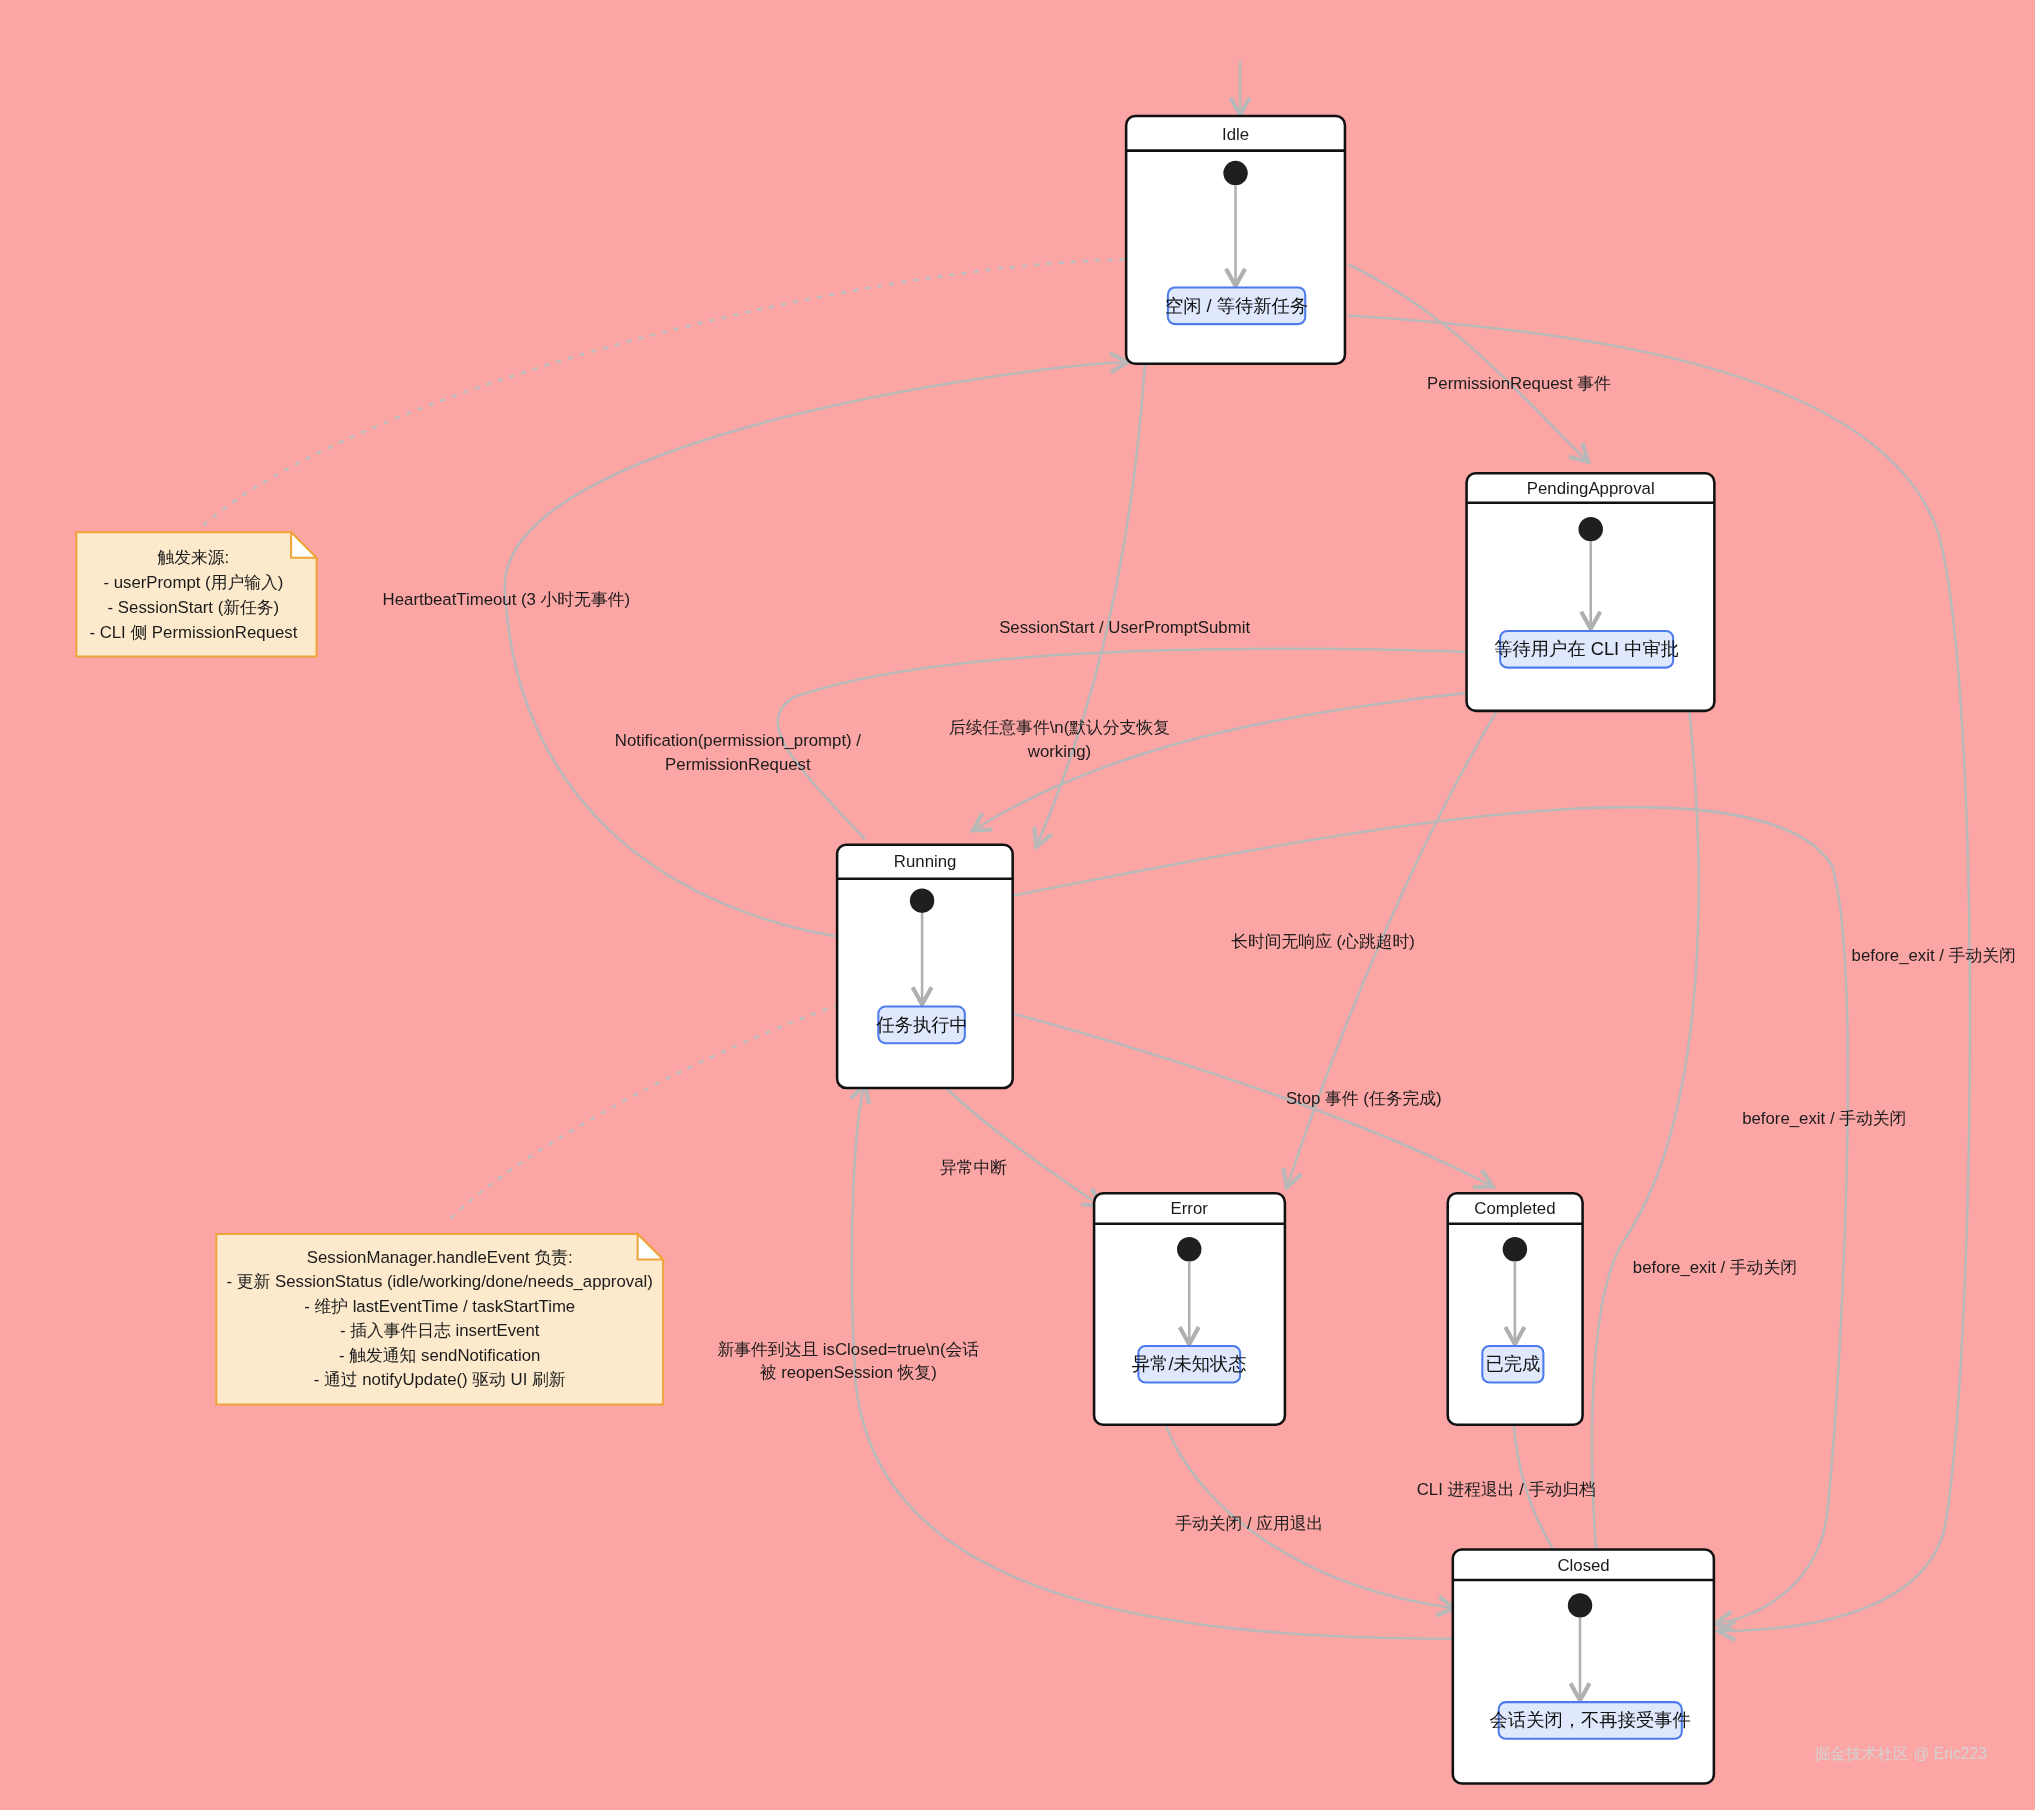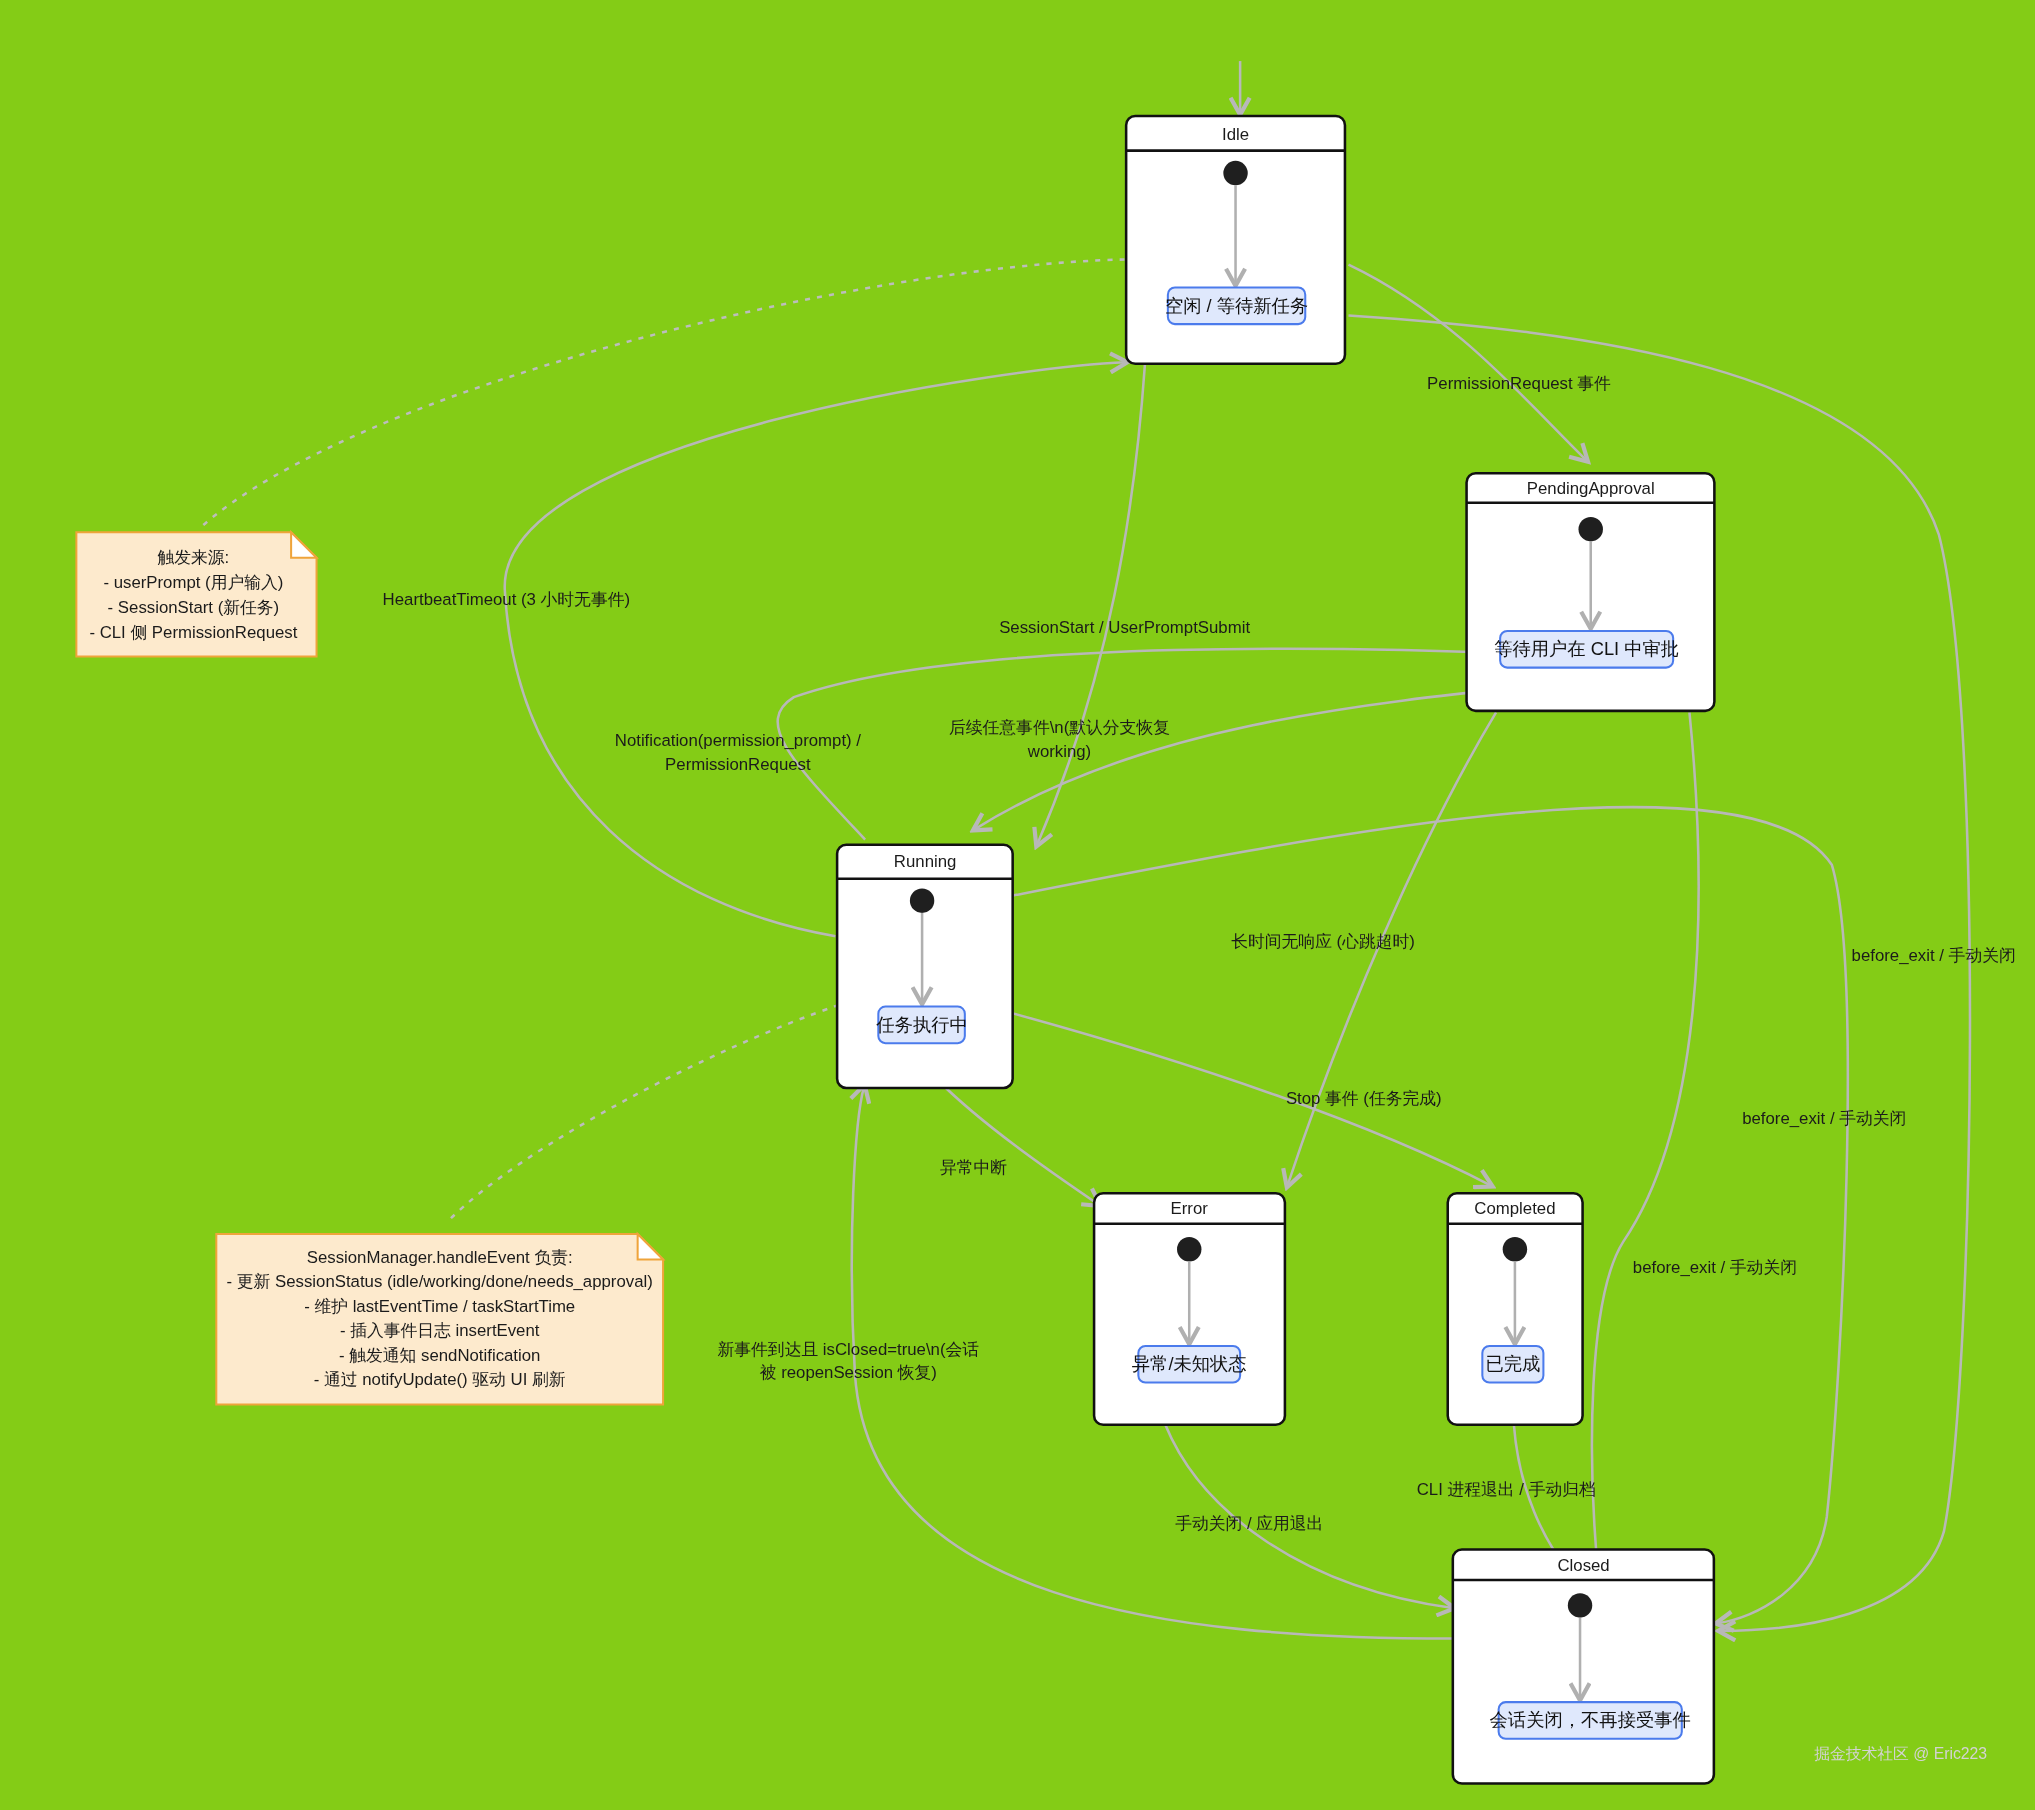--- a/index.html
+++ b/index.html
@@ -4,21 +4,21 @@
 <style>
   html, body {
     margin: 0;
     padding: 0;
     background: #ffffff;
   }
   #canvas {
     position: relative;
     width: 2035px;
     height: 1810px;
-    background: #84cc16;
+    background: #fca5a5;
     font-family: "Liberation Sans", "DejaVu Sans", sans-serif;
     overflow: hidden;
   }
   svg.diagram {
     position: absolute;
     top: 0;
     left: 0;
     width: 2035px;
     height: 1810px;
   }

